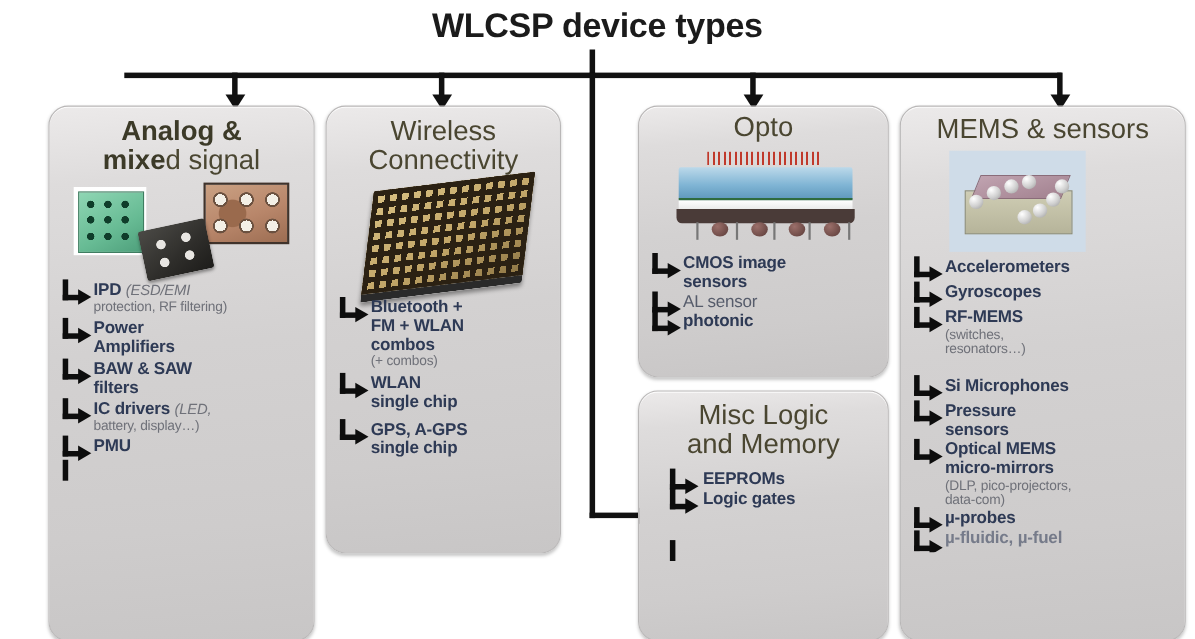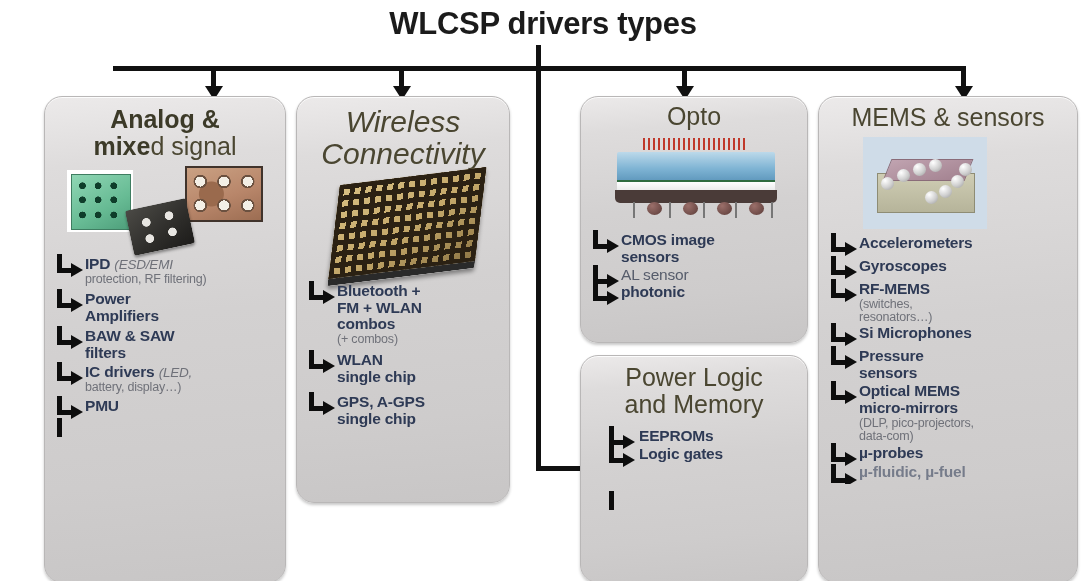--- a/index.html
+++ b/index.html
@@ -212,21 +212,21 @@
   #box-wireless{left:296px;top:96px;width:212px;height:405px;}
   #box-opto{left:580px;top:96px;width:226px;height:245px;}
   #box-misc{left:580px;top:355px;width:226px;height:226px;}
   #box-mems{left:818px;top:96px;width:258px;height:485px;}
 </style>
 </head>
 <body>
 
 <div class="stage">
 
-  <div class="title">WLCSP drivers types</div>
+  <div class="title">WLCSP device types</div>
 
   <div class="bus-stem"></div>
   <div class="bus-h"></div>
 
   <div class="drop" style="left:211px;top:66px;height:22px;"></div>
   <div class="arrowhead" style="left:205px;top:86px;"></div>
 
   <div class="drop" style="left:399px;top:66px;height:22px;"></div>
   <div class="arrowhead" style="left:393px;top:86px;"></div>
 
@@ -301,21 +301,21 @@
       </div>
       <div class="item" style="height:18px;">
         <span class="elbow" style="top:2px;">
             <span class="v"></span>
           </span>
       </div>
     </div>
   </div>
 
   <div class="box" id="box-wireless">
-    <div class="box-head" style="font-size:30px;font-style:italic;">
+    <div class="box-head" style="font-size:25px;">
       <span>Wireless</span><br>
       <span>Connectivity</span>
     </div>
 
     <div class="imgrow" style="height:104px;margin-top:2px;">
       <div class="bga"></div>
     </div>
 
     <div class="items" style="margin-top:6px;">
       <div class="item" style="margin-bottom:6px;">
@@ -397,21 +397,21 @@
             <span class="h"></span>
             <span class="tip"></span>
           </span>
         <span class="lbl">photonic</span>
       </div>
     </div>
   </div>
 
   <div class="box" id="box-misc">
     <div class="box-head" style="font-size:25px;padding-top:8px;">
-      <span>Power Logic</span><br>
+      <span>Misc Logic</span><br>
       <span>and Memory</span>
     </div>
 
     <div class="items" style="margin-top:10px;">
       <div class="item" style="padding-left:58px;">
         <span class="elbow" style="left:28px;">
             <span class="v"></span>
             <span class="h"></span>
             <span class="tip"></span>
           </span>
@@ -463,21 +463,21 @@
         <span class="lbl">Accelerometers</span>
       </div>
       <div class="item" style="margin-bottom:6px;">
         <span class="elbow">
             <span class="v"></span>
             <span class="h"></span>
             <span class="tip"></span>
           </span>
         <span class="lbl">Gyroscopes</span>
       </div>
-      <div class="item" style="margin-bottom:0;">
+      <div class="item" style="margin-bottom:18px;">
         <span class="elbow">
             <span class="v"></span>
             <span class="h"></span>
             <span class="tip"></span>
           </span>
         <span class="lbl">RF-MEMS</span>
         <span class="note" style="white-space:pre-line;">(switches,
 resonators…)</span>
       </div>
       <div class="item" style="margin-bottom:6px;">

